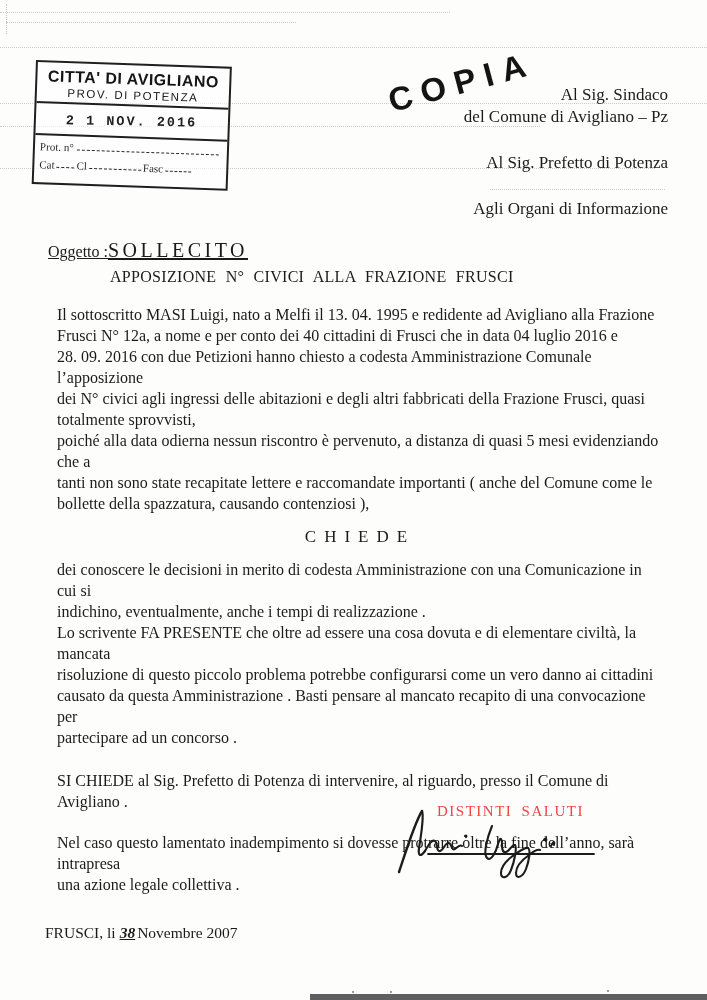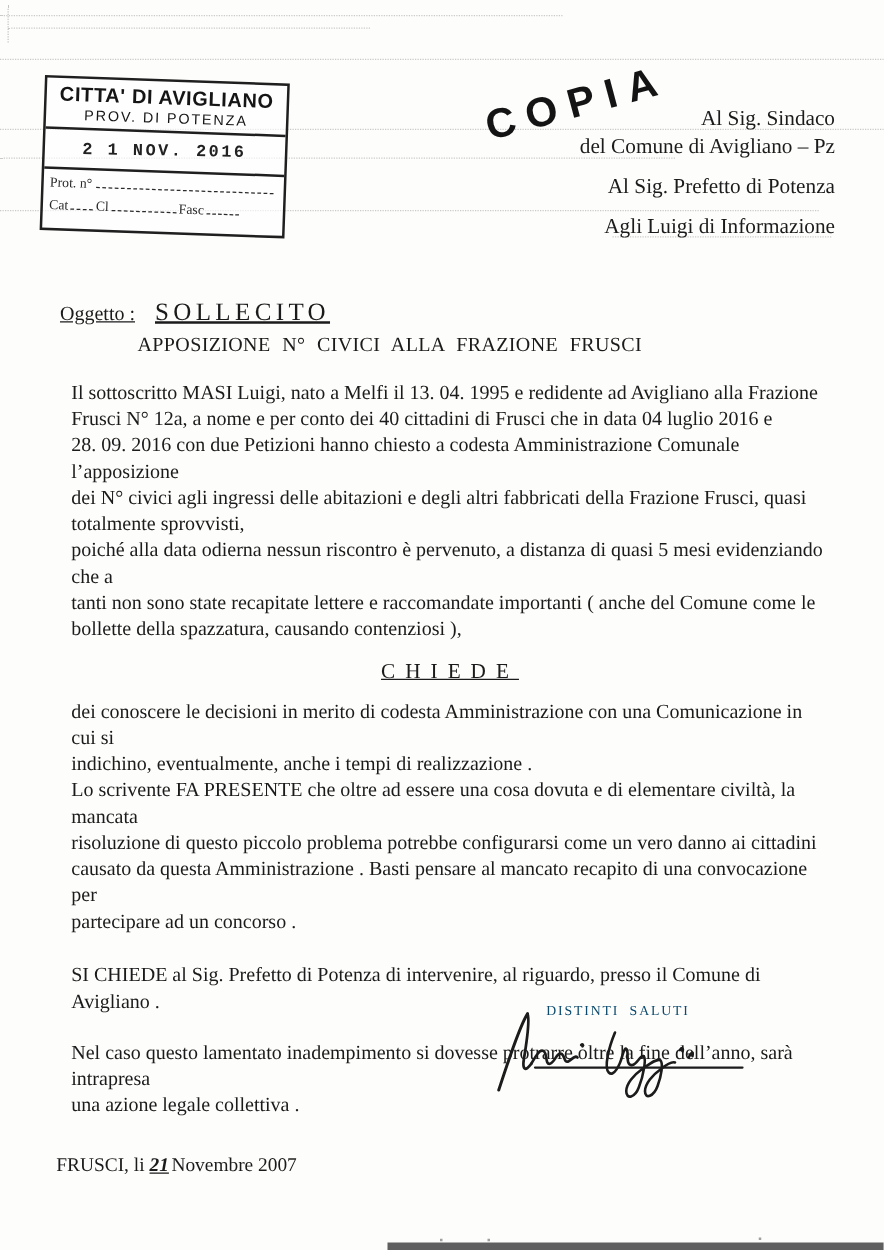--- a/index.html
+++ b/index.html
@@ -37,43 +37,43 @@
   .copia{
     position:absolute;left:394px;top:82px;
     font-family:"Liberation Sans", sans-serif;font-weight:bold;
     font-size:33px;letter-spacing:9px;color:#141414;
     transform:rotate(-15deg);transform-origin:left bottom;white-space:nowrap;
   }
 
   
   .recipients{position:absolute;top:84px;right:39px;text-align:right;font-size:17px;line-height:22px;}
   .recipients .bold{font-weight:normal;}
-  .mt12{margin-top:10px;}
+  .mt12{margin-top:24px;}
 
   
   .subject{position:absolute;left:48px;top:239px;}
   .subject-line1{display:flex;align-items:baseline;text-decoration:underline;}
   .subject-label{font-size:16px;}
-  .subject-title{font-size:20px;letter-spacing:3.5px;margin-left:16px;}
+  .subject-title{font-size:20px;letter-spacing:3.5px;}
   .subject-sub{font-weight:normal;font-size:16px;word-spacing:5px;letter-spacing:.3px;margin:6px 0 0 62px;}
 
   
   .body-text{
     position:absolute;left:45px;top:292px;width:630px;
     font-size:16px;line-height:21px;
   }
   .para{white-space:pre-line;margin:12px;}
-  .chiede{text-align:center;letter-spacing:8px;font-size:17px;margin:3px 0 1px 0;text-decoration:underline;}
+  .chiede{text-align:center;letter-spacing:8px;font-size:17px;margin:3px 0 1px 0;}
   .gap20{margin-top:20px;} .gap22{margin-top:22px;}
 
   .dateline{margin-top:27px;font-size:15.5px;}
   .dateline .day{font-weight:bold;text-decoration:underline;font-style:italic;margin:0 2px 0 4px;}
 
   
-  .salutation{position:absolute;left:437px;top:803px;font-size:11px;letter-spacing:1.5px;word-spacing:4px;color:#0c4a6e;}
+  .salutation{position:absolute;left:437px;top:803px;font-size:15px;letter-spacing:1.5px;word-spacing:4px;color:#ef4444;}
   .signature-wrap{position:absolute;left:395px;top:802px;width:215px;height:80px;}
 </style>
 </head>
 <body>
 
 <div class="page">
 
   <div class="scanline" style="top:12px;left:0;width:450px;"></div>
   <div class="scanline" style="top:22px;left:6px;width:290px;"></div>
   <div class="scanline" style="top:47px;left:0;width:707px;"></div>
@@ -108,21 +108,21 @@
       <span class="dashseg w26"></span>
     </div>
   </div>
 
   <div class="copia">COPIA</div>
 
   <div class="recipients">
     <div class="bold">Al Sig. Sindaco</div>
     <div class="bold">del Comune di Avigliano – Pz</div>
     <div class="mt12">Al Sig. Prefetto di Potenza</div>
-    <div class="mt12">Agli Luigi di Informazione</div>
+    <div class="mt12">Agli Organi di Informazione</div>
   </div>
 
   <div class="subject">
     <div class="subject-line1">
       <span class="subject-label">Oggetto :</span>
       <span class="subject-title">SOLLECITO</span>
     </div>
     <div class="subject-sub">APPOSIZIONE N° CIVICI ALLA FRAZIONE FRUSCI</div>
   </div>
 
@@ -139,21 +139,21 @@
     <p class="para">dei conoscere le decisioni in merito di codesta Amministrazione con una Comunicazione in cui si
 indichino, eventualmente, anche i tempi di realizzazione .
 Lo scrivente FA PRESENTE che oltre ad essere una cosa dovuta e di elementare civiltà, la mancata
 risoluzione di questo piccolo problema potrebbe configurarsi come un vero danno ai cittadini
 causato da questa Amministrazione . Basti pensare al mancato recapito di una convocazione per
 partecipare ad un concorso .</p>
     <p class="para gap22">SI CHIEDE al Sig. Prefetto di Potenza di intervenire, al riguardo,  presso il Comune di Avigliano .</p>
     <p class="para gap20">Nel caso questo lamentato inadempimento si dovesse protrarre oltre la fine dell’anno, sarà intrapresa
 una azione legale collettiva .</p>
     <div class="dateline">
-      <span>FRUSCI, li</span><span class="day">21</span><span>Novembre 2007</span>
+      <span>FRUSCI, li</span><span class="day">38</span><span>Novembre 2007</span>
     </div>
   </div>
 
   <div class="salutation">DISTINTI  SALUTI</div>
   <div class="signature-wrap">
     <svg width="215" height="80" viewBox="0 0 215 80" aria-label="Masi Luigi">
       <g fill="none" stroke="#1c1c1c" stroke-linecap="round" stroke-linejoin="round">
 
         <line x1="33" y1="52" x2="199" y2="52" stroke-width="1.8"></line>
 

